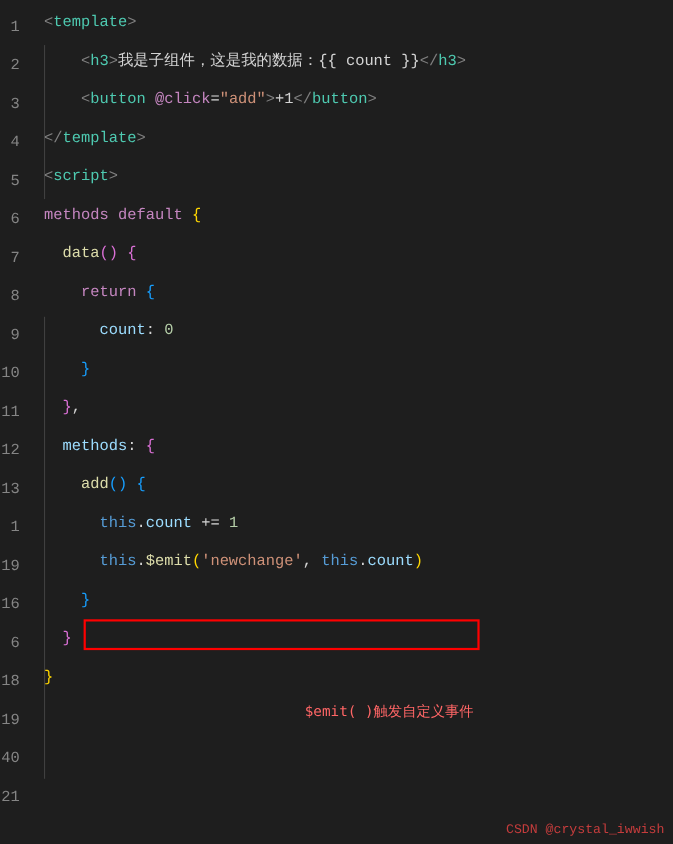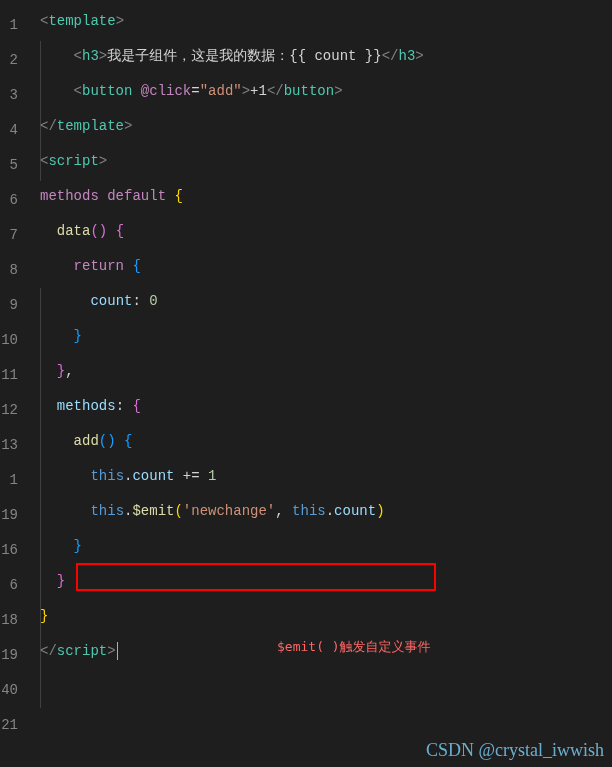--- a/index.html
+++ b/index.html
@@ -74,23 +74,23 @@
     position: absolute;
     color: #ff6666;
     font-size: 13px;
     font-family: Consolas, 'Microsoft YaHei', monospace;
     text-align: center;
   }
   .watermark {
     position: absolute;
     right: 8px;
     bottom: 6px;
-    color: #7dd3fc;
-    font-size: 18px;
-    font-family: Liberation Serif, serif;
+    color: #ef4444;
+    font-size: 12px;
+    font-family: Liberation Mono, monospace;
     opacity: 0.8;
   }
   .cursor {
     display:inline-block;
     width:1px;
     height:18px;
     background:#aeafad;
     vertical-align: middle;
     margin-left:1px;
   }
@@ -159,21 +159,20 @@
     <div class="line">      <span class="t-kw-blue">this</span><span class="t-dot">.</span><span class="t-prop">count</span> <span class="t-op">+=</span> <span class="t-num">1</span></div>
 
     <div class="line">      <span class="t-kw-blue">this</span><span class="t-dot">.</span><span class="t-fn">$emit</span><span class="t-brace-y">(</span><span class="t-str">'newchange'</span><span class="t-op">, </span><span class="t-kw-blue">this</span><span class="t-dot">.</span><span class="t-prop">count</span><span class="t-brace-y">)</span></div>
 
     <div class="line">    <span class="t-brace-b">}</span></div>
 
     <div class="line">  <span class="t-brace-p">}</span></div>
 
     <div class="line"><span class="t-brace-y">}</span></div>
 
-    <div class="line"><span class="t-brkt">&lt;/</span><span class="t-tag">script</span><span class="t-brkt">&gt;</span><span class="cursor"></span></div>
 
     <div class="redbox" style="left:44px; top:563px; width:360px; height:28px;"></div>
 
     <div class="annot" style="left:245px; top:638px;">$emit( )触发自定义事件</div>
   </div>
 </div>
 
 <div class="watermark">CSDN @crystal_iwwish</div>
 
 </body></html>

